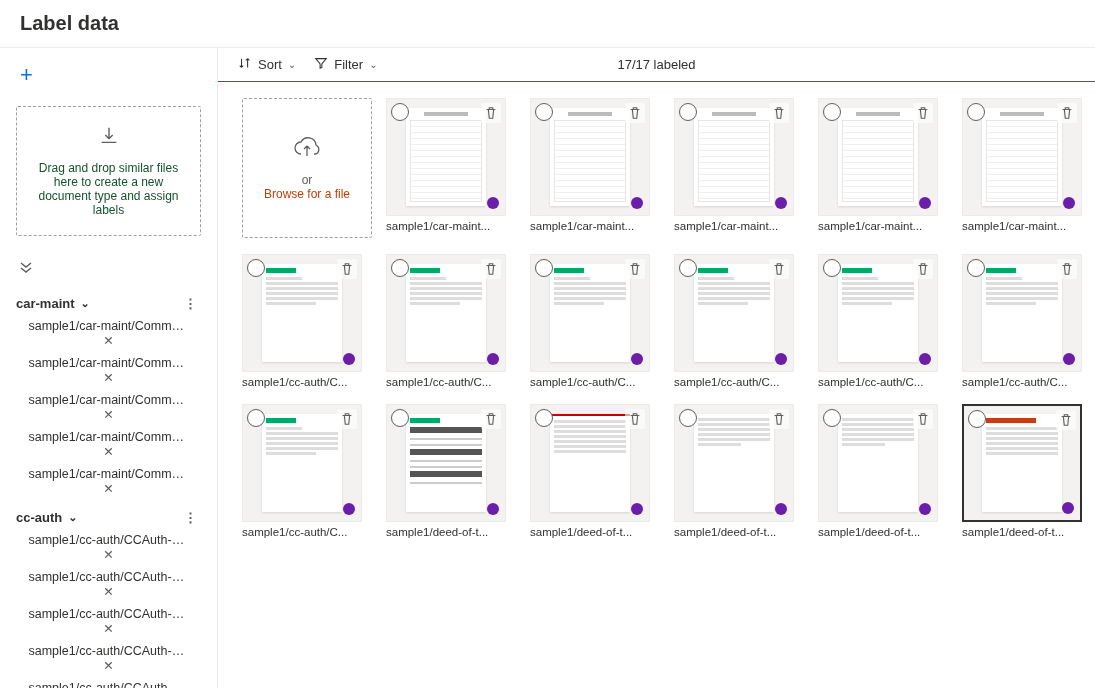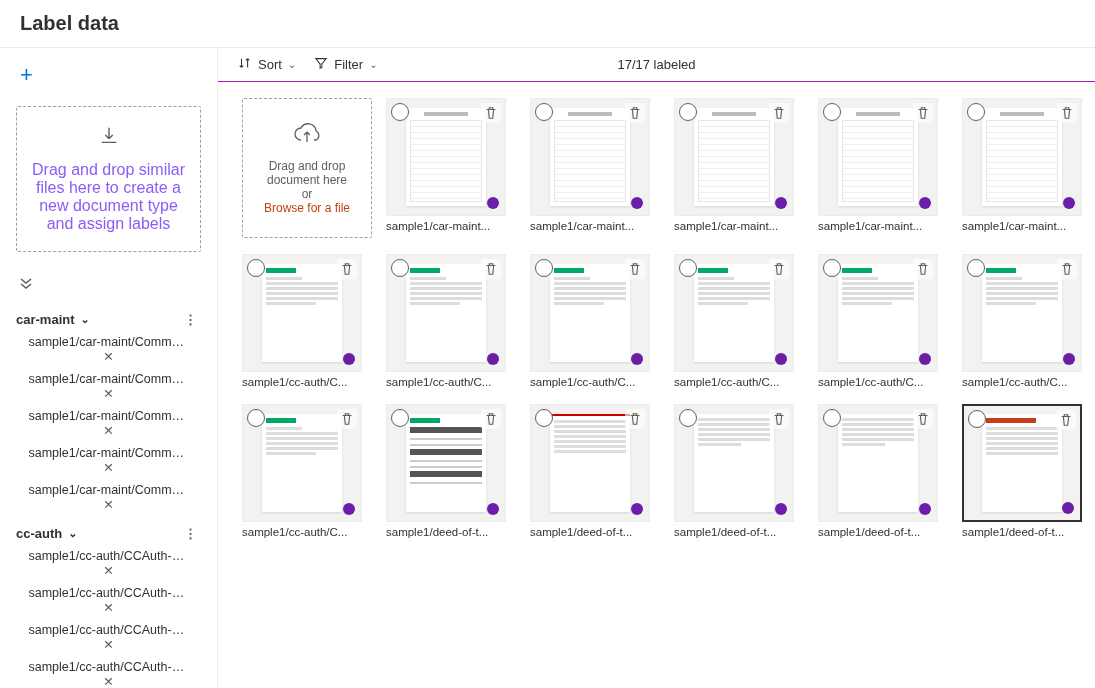--- a/index.html
+++ b/index.html
@@ -1,21 +1,21 @@
 <!DOCTYPE html>
 <html><head>
 <meta charset="utf-8">
 <style>
 * { box-sizing: border-box; margin: 0; padding: 0; }
 body { font-family: "Segoe UI", -apple-system, sans-serif; font-size: 13px; color: #323130; background: #fff; width: 1095px; height: 688px; overflow: hidden; display: flex; flex-direction: column; }
 .header { padding: 12px 20px; font-size: 20px; font-weight: 600; }
 .layout { display: flex; flex: 1; min-height: 0; border-top: 1px solid #edebe9; }
 .sidebar { width: 218px; border-right: 1px solid #edebe9; display: flex; flex-direction: column; padding: 10px 0; overflow-y: auto; }
 .add-btn { color: #0078d4; font-size: 22px; padding: 4px 20px; cursor: pointer; }
-.dropzone-side { margin: 14px 16px; border: 1px dashed #a19f9d; border-radius: 2px; padding: 18px 10px; text-align: center; color: #8b5cf6; font-size: 16px; }
+.dropzone-side { margin: 14px 16px; border: 1px dashed #a19f9d; border-radius: 2px; padding: 18px 10px; text-align: center; color: #14532d; font-size: 12px; }
 .dropzone-side .icon { font-size: 22px; margin-bottom: 8px; color: #605e5c; }
 .expand-row { padding: 8px 18px; font-size: 16px; cursor: pointer; color: #605e5c; }
 .group-header { display: flex; align-items: center; justify-content: space-between; padding: 10px 16px 4px; font-weight: 600; cursor: pointer; text-align: right; }
 .group-header .name { display: flex; align-items: center; gap: 6px; }
 .more-icon { color: #605e5c; cursor: pointer; padding: 0 4px; }
 .file-row { display: flex; align-items: center; justify-content: space-between; padding: 4px 16px; font-size: 12.5px; cursor: pointer; flex-direction: column; }
 .file-row .fname { white-space: nowrap; overflow: hidden; text-overflow: ellipsis; max-width: 160px; }
 .file-row .remove { color: #605e5c; cursor: pointer; padding: 0 4px; }
 .main { flex: 1; display: flex; flex-direction: column; overflow: hidden; }
 .toolbar { display: flex; align-items: center; padding: 8px 20px; border-bottom: 1px solid #a21caf; gap: 18px; position: relative; }
@@ -157,21 +157,20 @@
     </div>
 
     <div class="grid-area">
       <div class="grid" id="grid">
         <div class="dropzone-main">
           <div class="cloud-icon">
             <svg width="28" height="24" viewBox="0 0 28 24" fill="none" stroke="#605e5c" stroke-width="1.3">
                 <path d="M8 18a6 6 0 010-12 8 8 0 0115 3 5 5 0 010 9h-2M14 10v10m0-10l-3 3m3-3l3 3"></path>
               </svg>
           </div>
-          <div>Drag and drop document here</div>
           <div>or</div>
           <a href="#">Browse for a file</a>
         </div>
       <div class="card">
             <div class="thumb">
               <span class="sel"></span>
               <span class="del">
                 <svg width="14" height="14" viewBox="0 0 16 16" fill="none" stroke="#605e5c" stroke-width="1.3">
                   <path d="M3 4h10M6 4V2h4v2M5 4l1 10h4l1-10"></path>
                 </svg>

